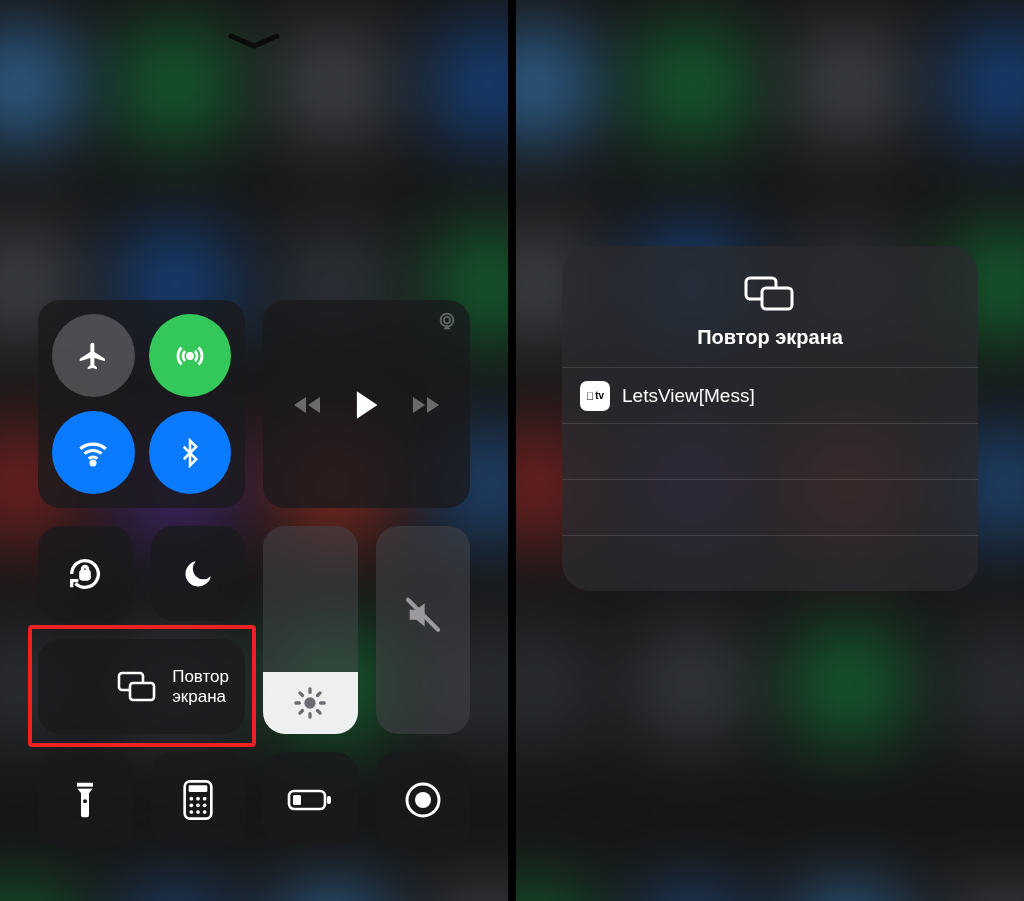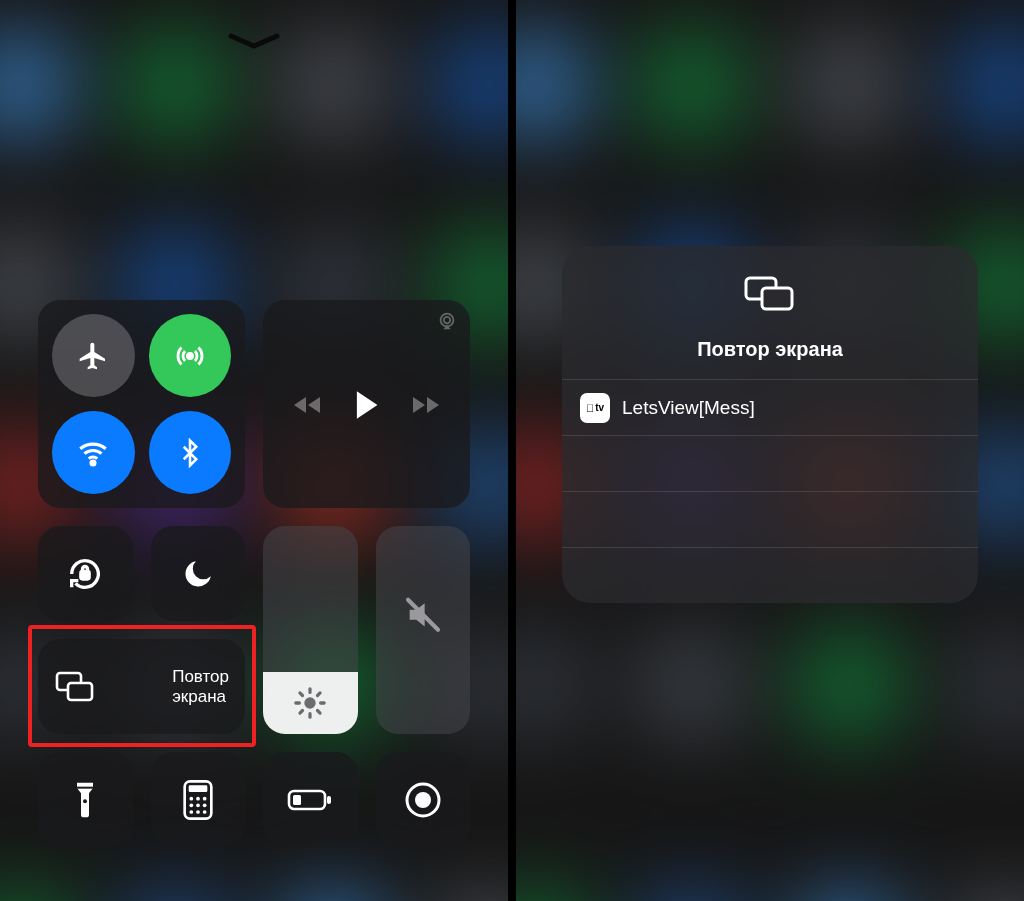--- a/index.html
+++ b/index.html
@@ -67,41 +67,41 @@
   .media-controls { flex: 1; display: flex; align-items: center; justify-content: space-around; }
   .media-controls .dim-btn { opacity: .35; }
 
   
   .slider { flex-direction: column; justify-content: flex-end; padding: 0; overflow: hidden; background: rgba(70,70,75,.55); }
   .slider .fill { width: 100%; height: 30%; background: rgba(255,255,255,.92); display:flex; align-items:center; justify-content:center; }
   .slider .fill svg { color: #6b6b70; }
   .slider .top-icon { position: absolute; top: 50%; transform: translateY(-80%); color: rgba(200,200,200,.55); }
 
   
-  .mirror { justify-content: space-between; gap: 14px; padding: 0 16px; }
+  .mirror { justify-content: flex-end; gap: 14px; padding: 0 16px; }
   .mirror-text { font-size: 17px; line-height: 1.15; }
   .highlight {
     position: absolute;
     border: 4px solid #e22;
     border-radius: 4px;
     z-index: 5;
     pointer-events: none;
   }
 
   
   .sheet {
     position: absolute;
     left: 46px; right: 46px; top: 246px;
     background: rgba(42,42,46,.78);
     border-radius: 28px;
     z-index: 3;
     color: #fff;
     overflow: hidden;
   }
-  .sheet-header { display:flex; flex-direction:column; align-items:center; padding: 28px 0 18px; gap:24px; }
+  .sheet-header { display:flex; flex-direction:column; align-items:center; padding: 28px 0 18px; gap:12px; }
   .sheet-title { font-size: 20px; font-weight: 600; }
   .sheet-row {
     display:flex; align-items:center; gap:12px;
     padding: 12px 18px; height: 56px;
     border-top: 1px solid rgba(255,255,255,.12);
   }
   .sheet-row.empty { }
   .tv-badge {
     width: 30px; height: 30px; border-radius: 7px; background: #fff;
     display:flex; align-items:center; justify-content:center;

